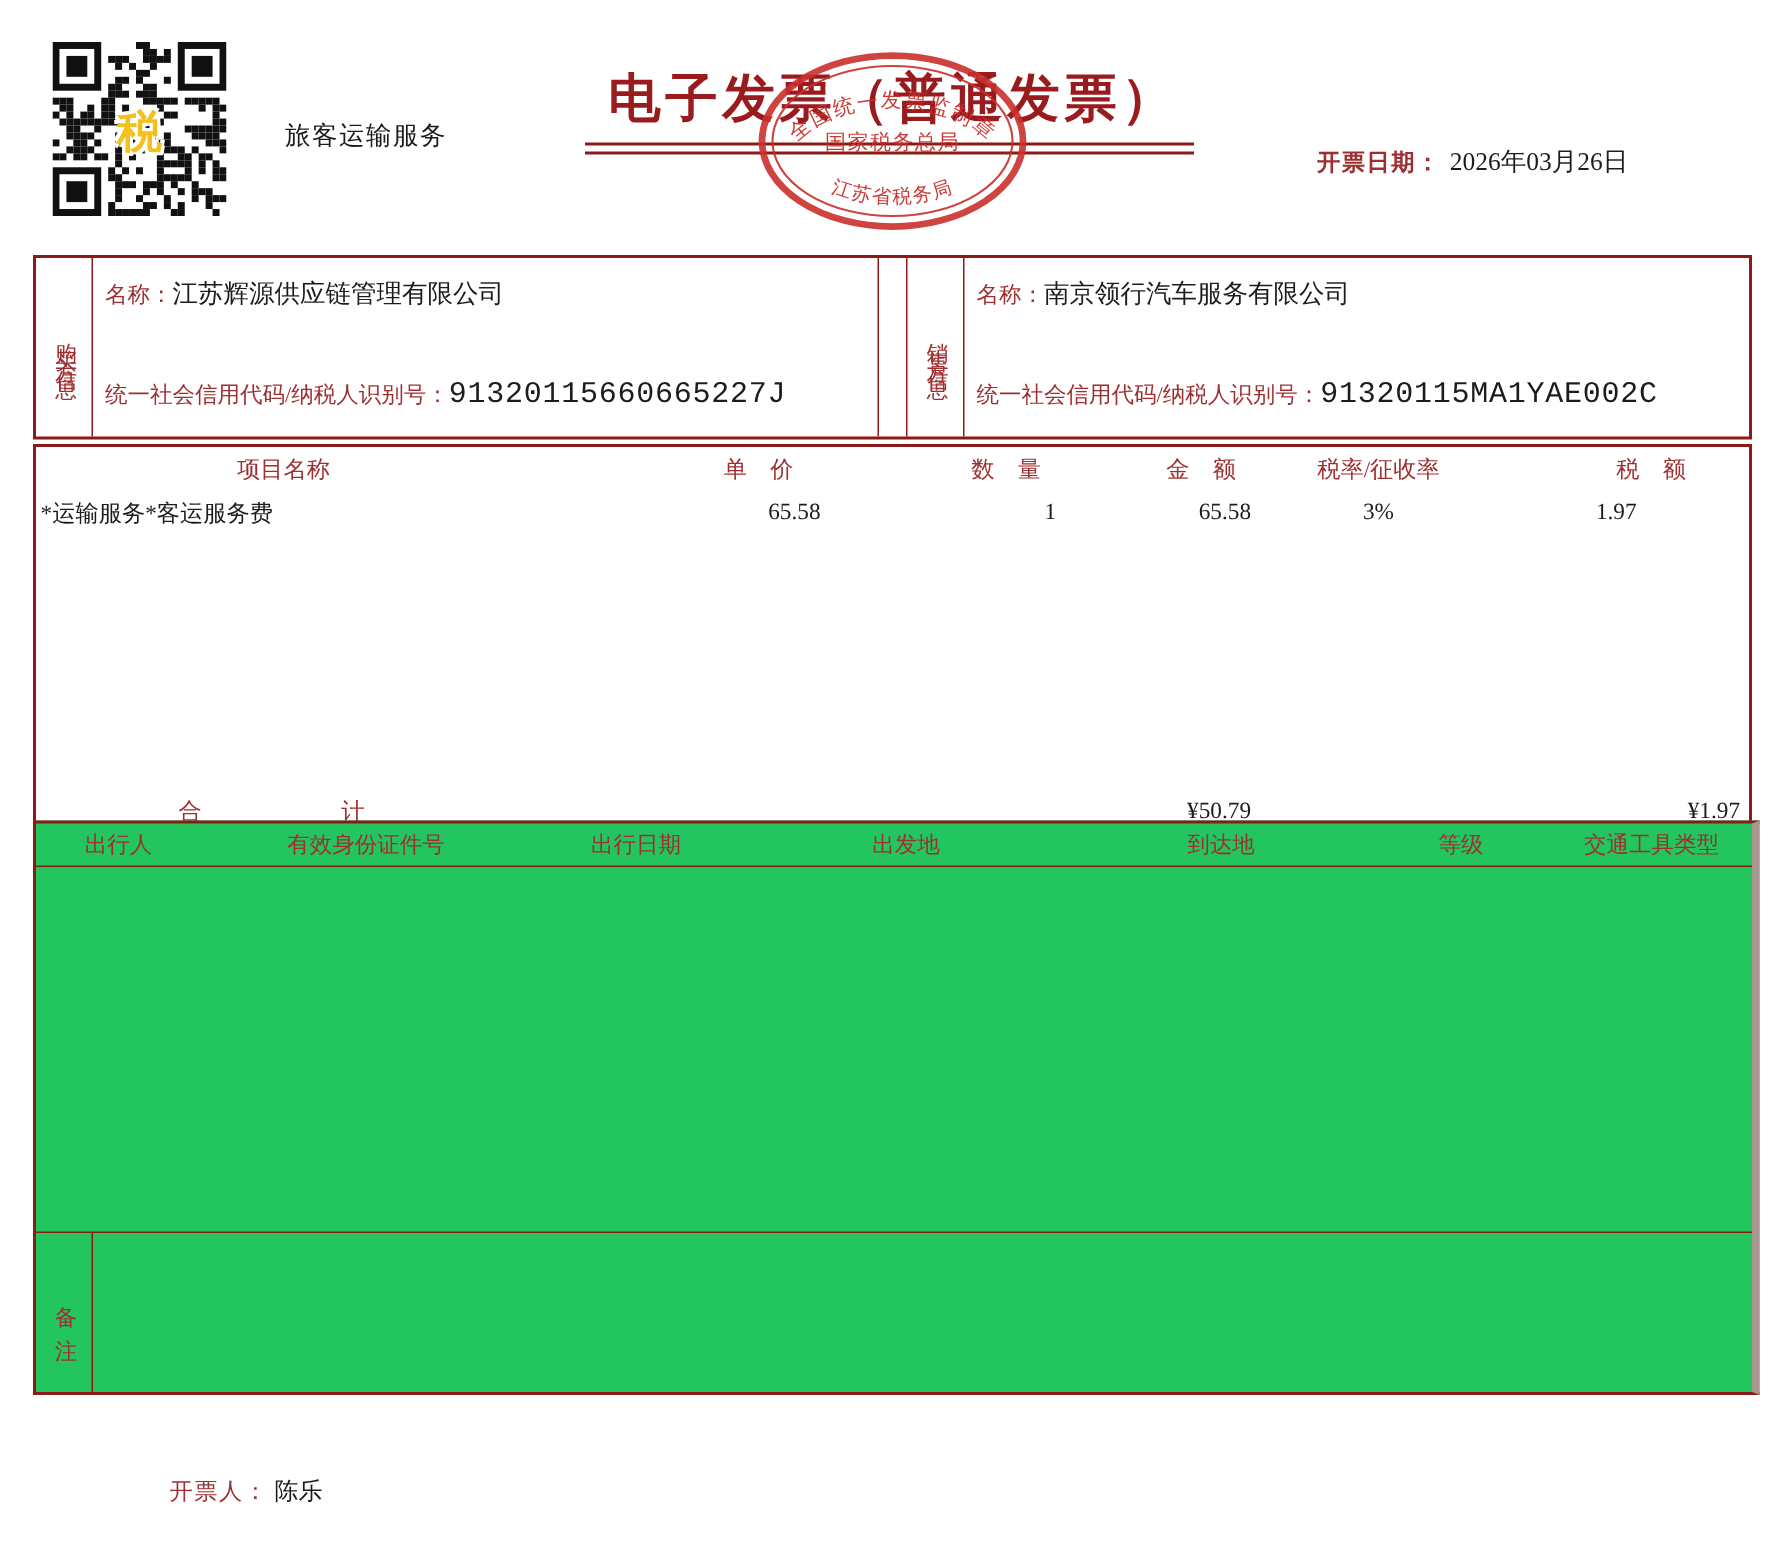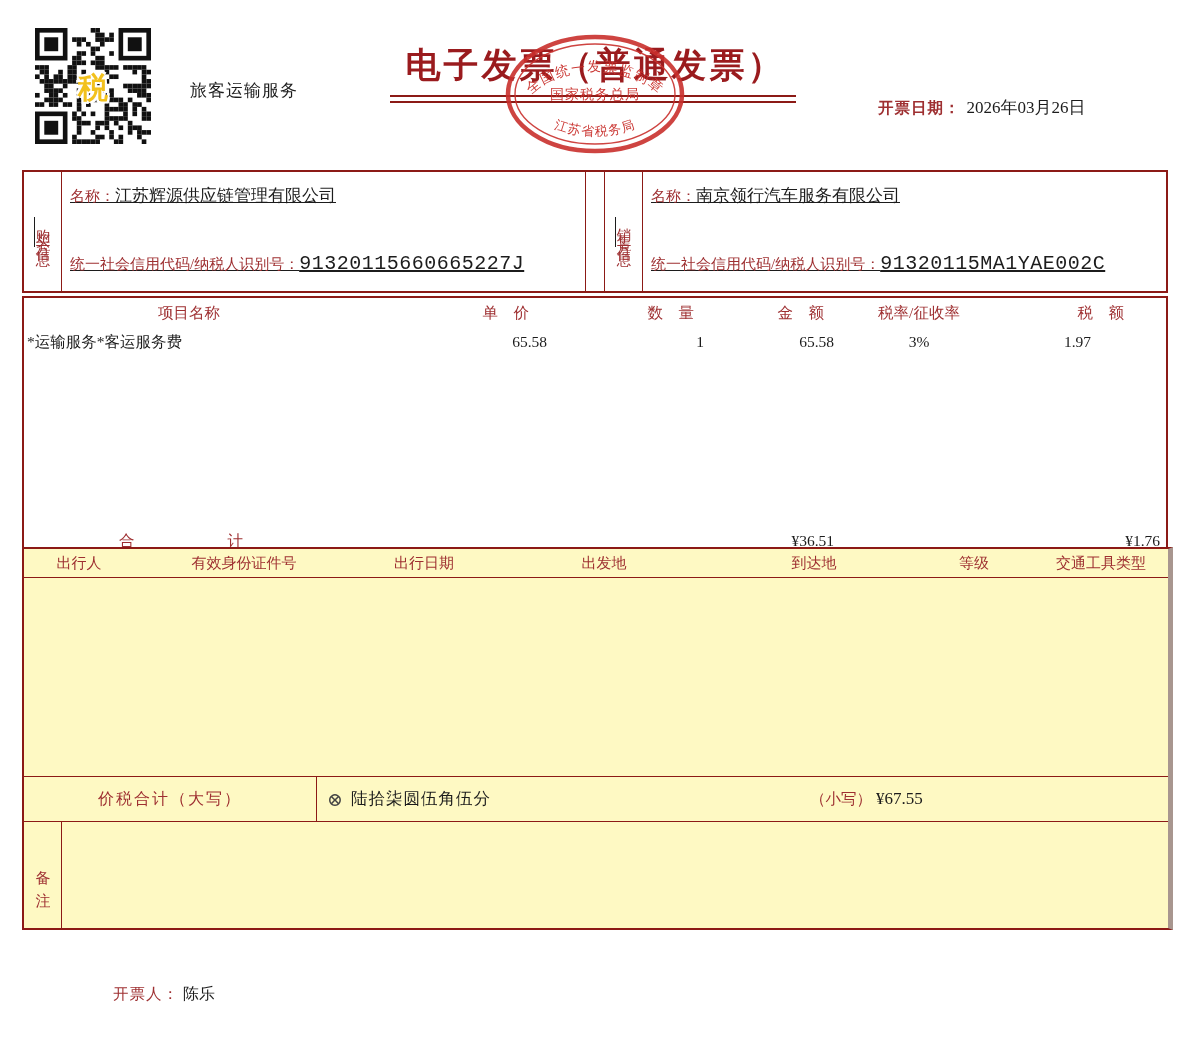--- a/index.html
+++ b/index.html
@@ -40,21 +40,21 @@
   .meta{position:absolute;left:878px;white-space:nowrap;font-size:15.5px;}
   .meta .lab{color:var(--red-label);font-weight:600;letter-spacing:1px;}
   .meta .val{font-size:17px;margin-left:6px;}
   .meta.r1{top:60px;}
   .meta.r2{top:96px;}
 
   
   .parties{
     position:absolute;left:22px;top:170px;width:1146px;height:123px;
     border:2px solid var(--border-red);
-    display:grid;grid-template-columns:38px 1fr 20px 38px 1fr;text-decoration:underline;
+    display:grid;grid-template-columns:38px 1fr 20px 38px 1fr;
   }
   .side-label{
     border-right:1.5px solid var(--border-red);
     display:flex;align-items:center;justify-content:center;
     writing-mode:vertical-rl;letter-spacing:6px;
     color:var(--red-label);font-size:14.5px;
   }
   .party-gap{border-left:1.5px solid var(--border-red);border-right:1.5px solid var(--border-red);}
   .party-body{padding:12px 8px 16px 8px;display:flex;flex-direction:column;justify-content:space-between;}
   .party-line{display:flex;align-items:baseline;white-space:nowrap;}
@@ -83,21 +83,21 @@
   .c-amt{text-align:right;padding-right:5px;}
   .c-tax{text-align:center;padding-right:10px;}
   .t-label{grid-column:1;padding-left:95px;color:var(--red-label);white-space:pre;}
   .t-amt{grid-column:4;text-align:right;padding-right:5px;}
   .t-tax{grid-column:6;text-align:right;padding-right:6px;}
 
   
   .travel{
     position:absolute;left:22px;top:547px;width:1151px;height:383px;
     border:2px solid var(--border-red);border-right:5px solid var(--gray-edge);
-    display:flex;flex-direction:column;background:#fef9c3;
+    display:flex;flex-direction:column;background:#22c55e;
   }
   .tgrid{display:grid;grid-template-columns:110px 220px 140px 220px 200px 120px 1fr;align-items:center;}
   .travel .hrow{height:29px;border-bottom:1.5px solid var(--border-red);color:var(--red-label);font-size:15px;}
   .travel .hrow div{text-align:center;}
   .travel .filler{flex:1;}
   .sumrow{
     height:45px;border-top:1.5px solid var(--border-red);
     display:grid;grid-template-columns:293px 1fr;align-items:stretch;font-size:16px;
   }
   .sum-left{
@@ -421,48 +421,37 @@
       <div class="c-name">*运输服务*客运服务费</div>
       <div class="c-unit">65.58</div>
       <div class="c-qty">1</div>
       <div class="c-amt">65.58</div>
       <div class="ta-c">3%</div>
       <div class="c-tax">1.97</div>
     </div>
     <div class="filler"></div>
     <div class="igrid trow">
       <div class="t-label">合　　　　　　计</div>
-      <div class="t-amt">¥36.51</div>
-      <div class="t-tax">¥1.76</div>
+      <div class="t-amt">¥50.79</div>
+      <div class="t-tax">¥1.97</div>
     </div>
   </div>
 
   <div class="travel">
     <div class="tgrid hrow">
       <div>出行人</div>
       <div>有效身份证件号</div>
       <div>出行日期</div>
       <div>出发地</div>
       <div>到达地</div>
       <div>等级</div>
       <div>交通工具类型</div>
     </div>
     <div class="filler"></div>
 
-    <div class="sumrow">
-      <div class="sum-left">价税合计（大写）</div>
-      <div class="sum-right">
-        <span class="ccx">⊗</span>
-        <span class="words">陆拾柒圆伍角伍分</span>
-        <span class="figures">
-          <span class="lab">（小写）</span>
-          <span class="val">¥67.55</span>
-        </span>
-      </div>
-    </div>
 
     <div class="remarks">
       <div class="rem-label">备注</div>
       <div class="rem-body"></div>
     </div>
   </div>
 
   <div class="issuer">
     <span class="lab">开票人：</span><span class="val">陈乐</span>
   </div>

